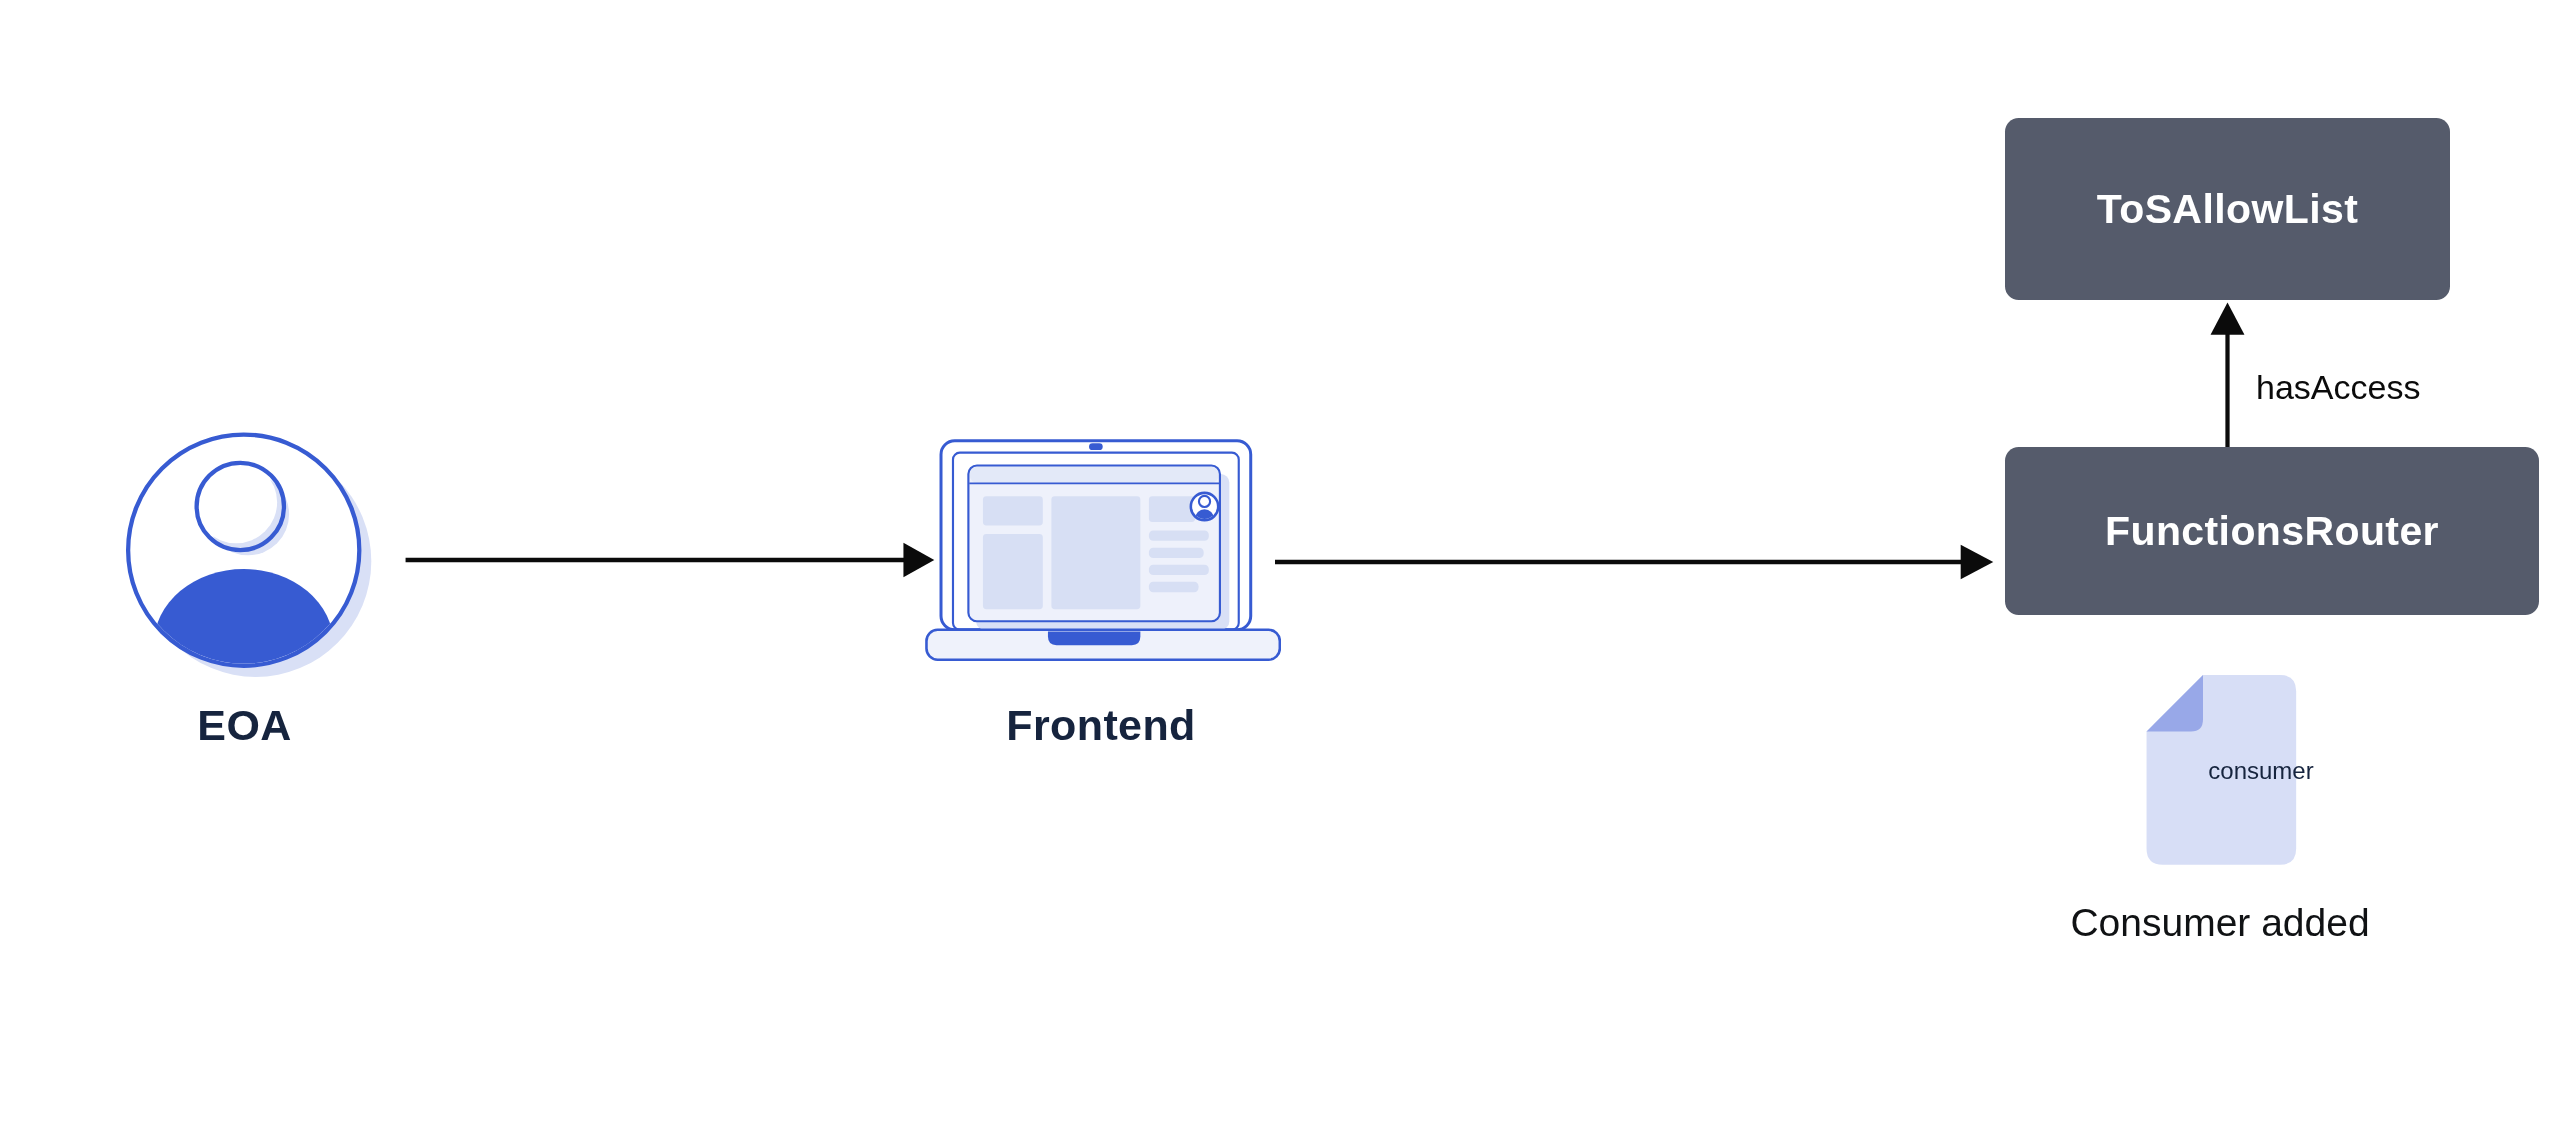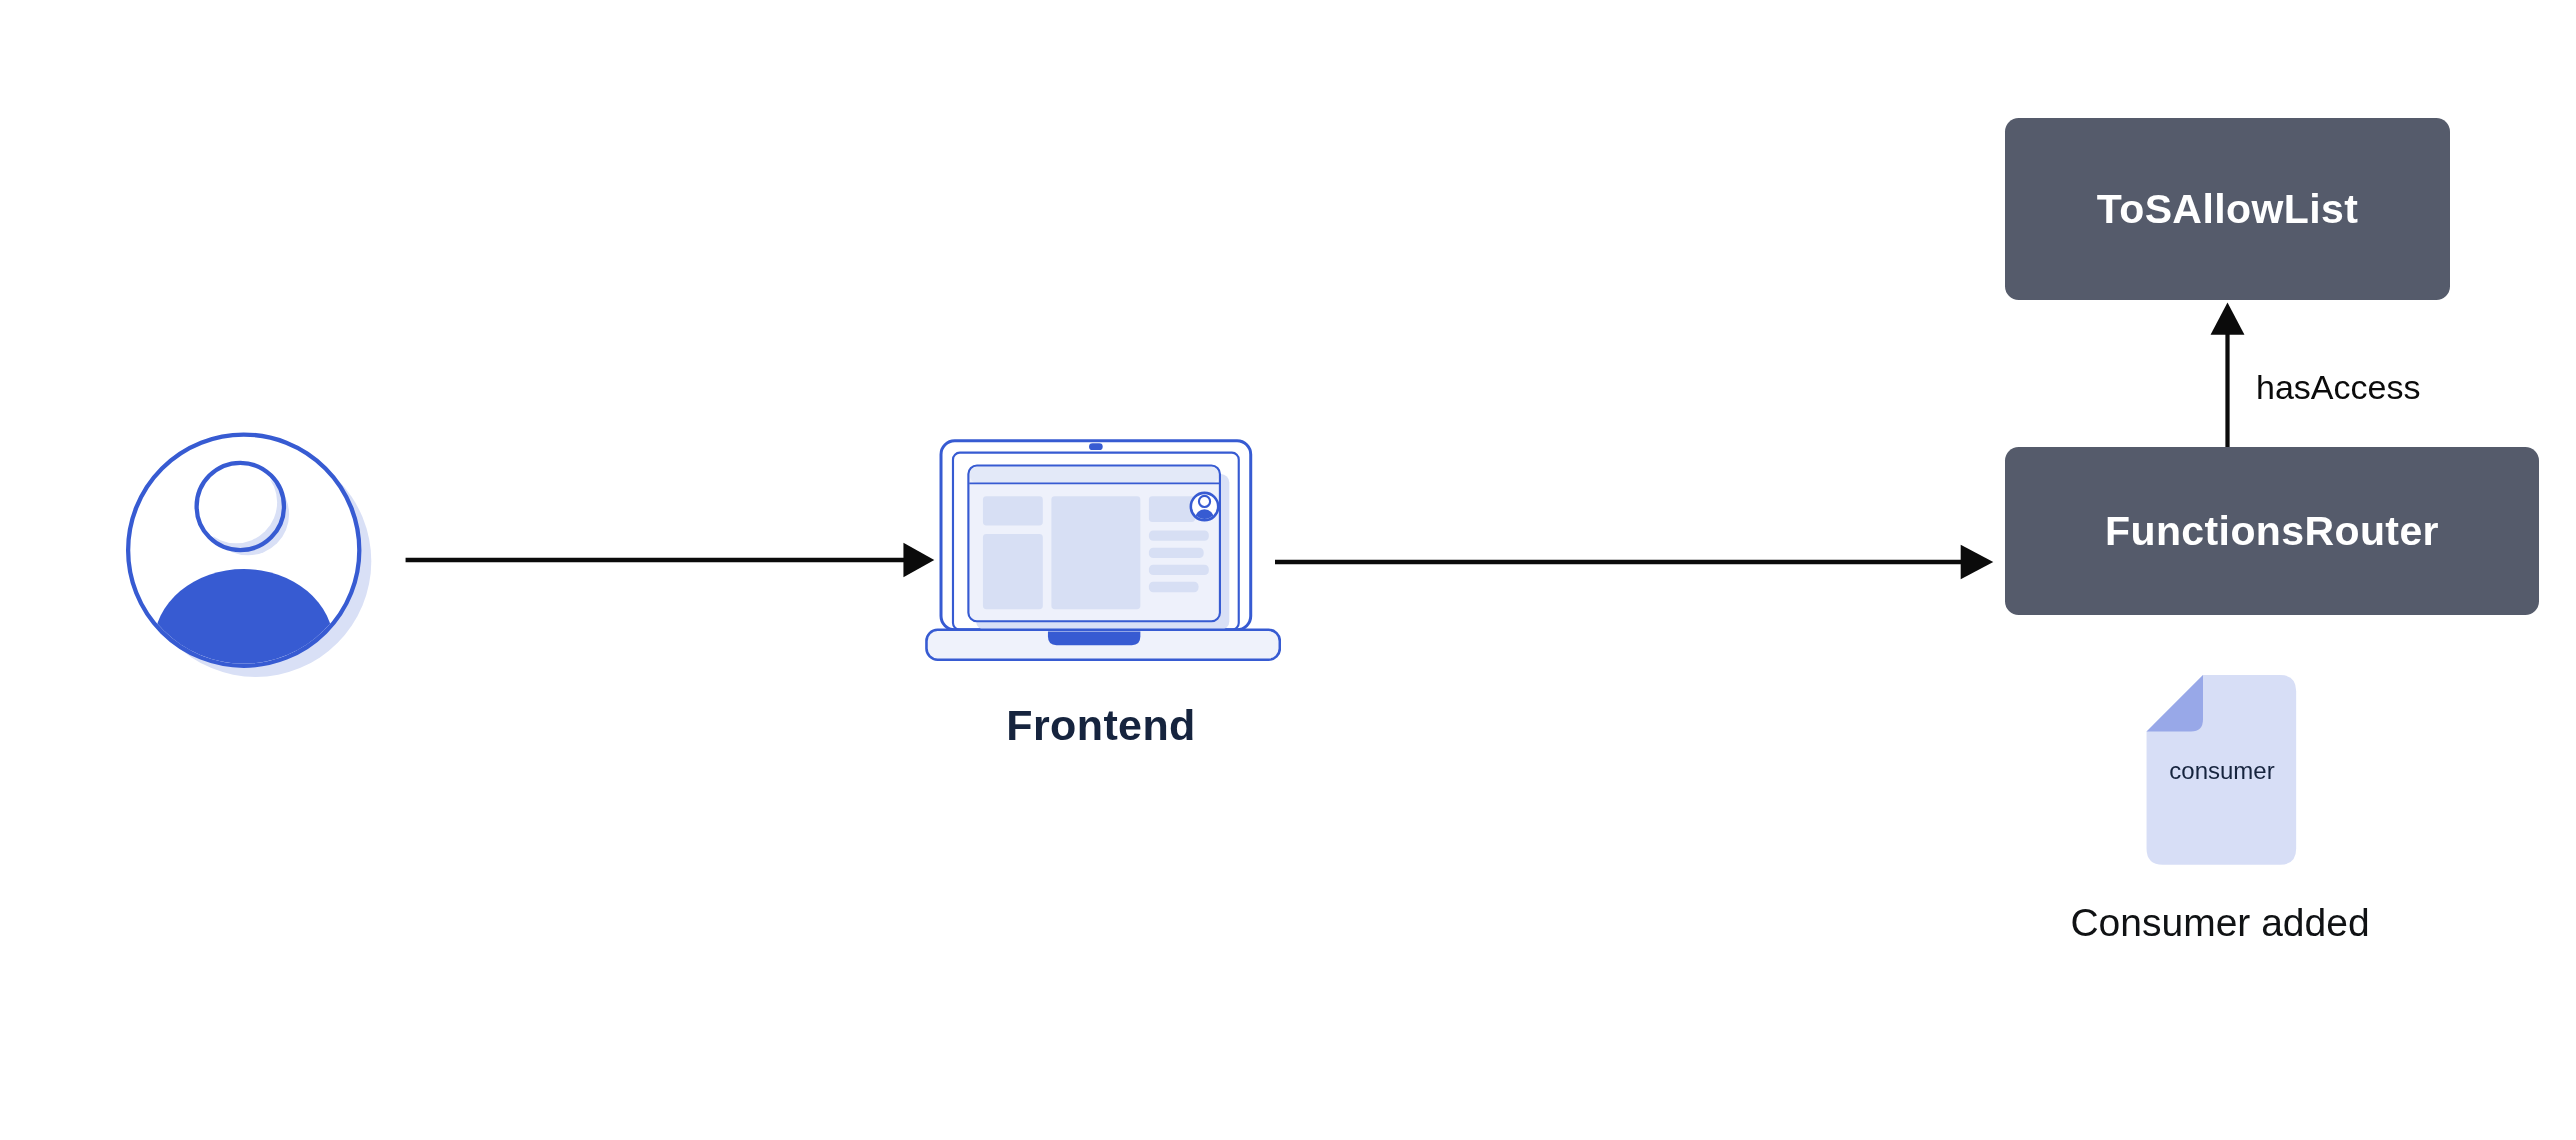--- a/index.html
+++ b/index.html
@@ -25,21 +25,21 @@
   }
   
   .edge-label{
     font-family:Liberation Sans, sans-serif;
     font-size:34px;line-height:41px;color:var(--c-arrow-black);white-space:nowrap;
   }
   .caption-label{
     font-size:39px;line-height:45px;color:#101214;text-align:center;white-space:nowrap;
   }
   .doc-label{
-    font-size:24px;line-height:27.4px;color:var(--c-label-navy);text-align:center;white-space:nowrap;
+    font-size:24px;line-height:27.4px;color:var(--c-label-navy);text-align:center;white-space:nowrap;padding-left:39px;
   }
 
   
   .s-blue{stroke:var(--c-brand-blue);fill:none;}
   .f-white{fill:#fff;}
   .f-blue{fill:var(--c-brand-blue);}
   .f-soft{fill:var(--c-light-blue);}
   .f-browser{fill:var(--c-browser-bg);}
   .f-header{fill:var(--c-browser-header);}
   .f-block{fill:var(--c-screen-block);}
@@ -66,20 +66,21 @@
     <circle cx="169" cy="165" r="135" class="f-soft"></circle>
     <circle cx="155" cy="152" r="135" class="f-white"></circle>
     <circle cx="160" cy="110" r="48" class="f-soft"></circle>
     <circle cx="146" cy="96" r="48" class="f-white"></circle>
     <circle cx="151" cy="101" r="51" class="s-blue" stroke-width="5"></circle>
     <g clip-path="url(#clipAvatar)">
       <ellipse cx="155" cy="262" rx="105" ry="88" class="f-blue"></ellipse>
     </g>
     <circle cx="155" cy="152" r="135" class="s-blue" stroke-width="5"></circle>
   </svg>
+  <div class="abs node-label" style="left:116px;top:701px;width:257px">EOA</div>
 
   <svg class="abs" style="left:403px;top:541px" width="533" height="38" viewBox="0 0 622 44">
     <line x1="3" y1="22" x2="586" y2="22" class="arrow-line"></line>
     <polygon points="584,2 620,22 584,42" class="arrow-head"></polygon>
   </svg>
 
   <svg class="abs" style="left:921px;top:433px" width="360" height="231" viewBox="0 0 420 270">
     <rect x="23" y="9" width="362" height="221" rx="16" class="f-white"></rect>
     <rect x="23" y="9" width="362" height="221" rx="16" class="s-blue" stroke-width="3.5"></rect>
     <rect x="196" y="12" width="16" height="8" rx="4" class="f-blue"></rect>

